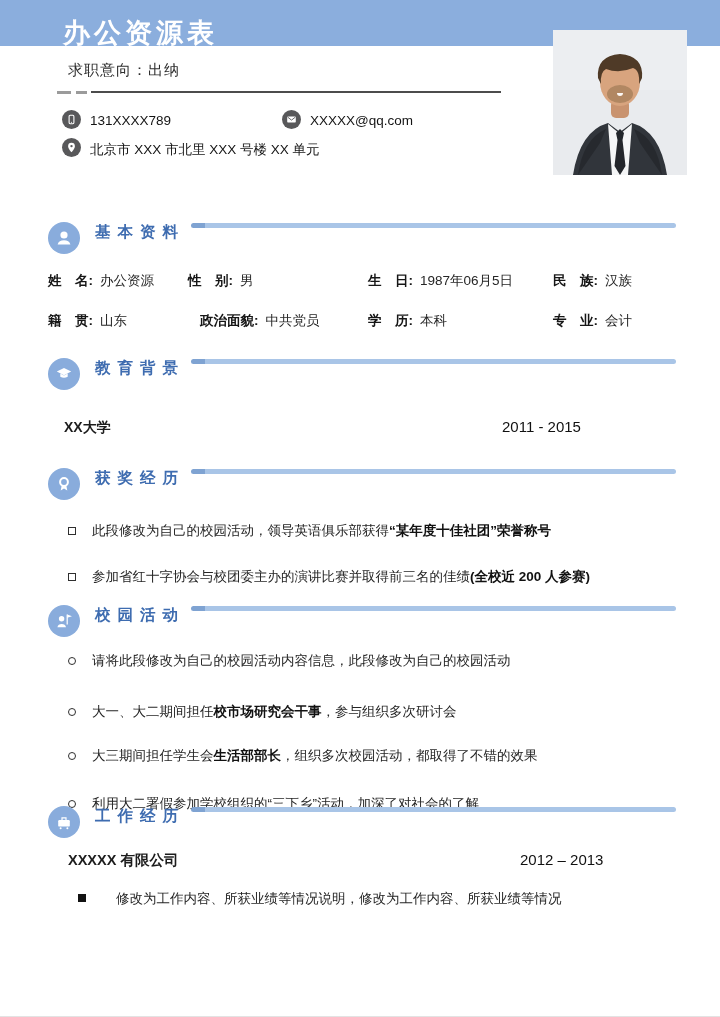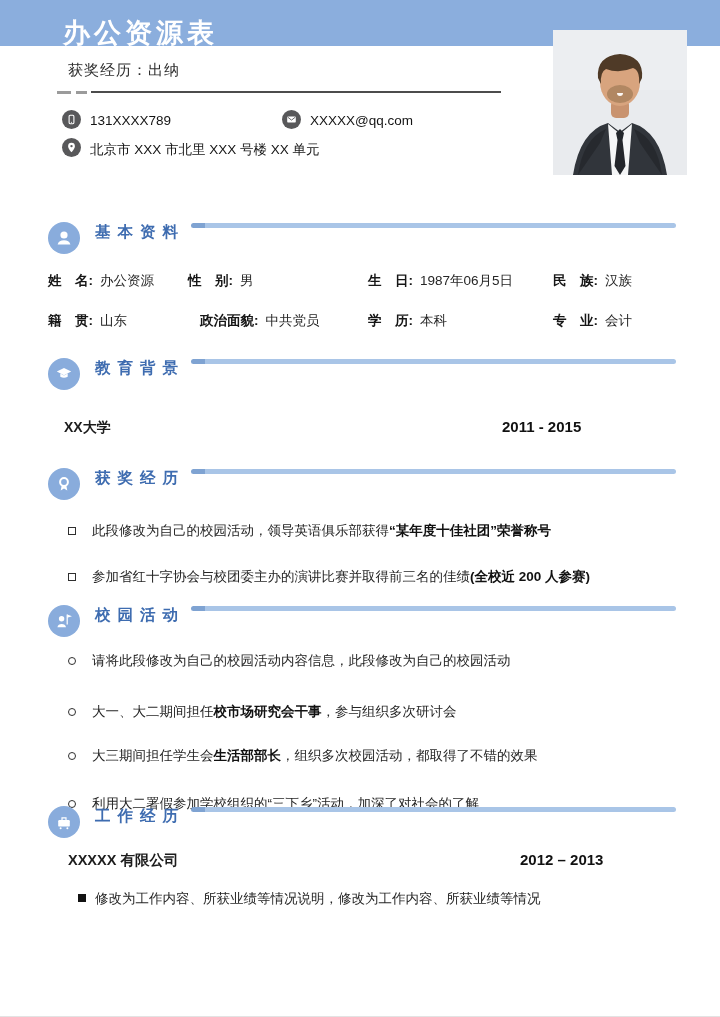--- a/index.html
+++ b/index.html
@@ -26,40 +26,40 @@
   .sec-icon{width:32px;height:32px;border-radius:50%;background:#89ACDC;display:flex;align-items:center;justify-content:center;flex:none;}
   .sec-title{margin-left:15px;font-size:15.5px;font-weight:bold;color:#3E6CB0;letter-spacing:7px;white-space:nowrap;}
   .sec-line{flex:1;height:4.5px;border-radius:3px;margin-left:6px;margin-top:1px;
     background:linear-gradient(90deg,#7FA3D2 0 14px,#A9C5E7 14px);}
   
   .cell{position:absolute;font-size:13.5px;white-space:nowrap;}
   .lab{font-weight:bold;color:#161616;margin-right:7px;}
   .val{color:#262626;}
   
   .row-title{position:absolute;font-weight:bold;color:#1c1c1c;white-space:nowrap;}
-  .row-period{position:absolute;font-weight:bold;color:#111;font-size:15px;white-space:nowrap;}
+  .row-period{position:absolute;font-weight:normal;color:#111;font-size:15px;white-space:nowrap;}
   
   .li{position:absolute;left:68px;right:48px;display:flex;align-items:flex-start;}
   .li-text{font-size:13.5px;color:#252525;line-height:19px;margin-left:16px;white-space:nowrap;}
   .blt{flex:none;margin-top:6px;}
   .blt.sq{width:6px;height:6px;border:1.6px solid #2f2f2f;background:transparent;}
   .blt.ci{width:6px;height:6px;border:1.6px solid #2f2f2f;border-radius:50%;background:transparent;}
   .blt.fsq{width:8px;height:8px;background:#121212;border:none;margin-top:5px;}
   b{font-weight:bold;color:#111;}
 </style>
 </head>
 <body>
 
 <div class="page">
 
   <div class="band">
     <div class="band-title">办公资源表</div>
   </div>
 
-  <div class="job-intent">获奖经历：出纳</div>
+  <div class="job-intent">求职意向：出纳</div>
   <div class="dash dash1"></div>
   <div class="dash dash2"></div>
   <div class="intent-line"></div>
 
   <span class="c-icon" style="left:62px;top:110px">
     <svg width="11" height="11" viewBox="0 0 11 11">
         <rect x="3.1" y="1.3" width="4.8" height="8.4" rx="1.1" fill="none" stroke="#fff" stroke-width="1.1"></rect>
         <circle cx="5.5" cy="8.2" r="0.55" fill="#fff"></circle>
       </svg>
   </span>
@@ -188,16 +188,16 @@
           <circle cx="12.4" cy="15.2" r="1" fill="#fff"></circle>
         </svg>
     </span>
     <span class="sec-title">工作经历</span>
     <span class="sec-line"></span>
   </div>
   <div class="row-title" style="left:68px;top:851px;font-size:14.5px">XXXXX 有限公司</div>
   <div class="row-period" style="left:520px;top:851px">2012 – 2013</div>
   <div class="li" style="left:78px;top:889px">
     <span class="blt fsq"></span>
-    <span class="li-text" style="margin-left:9px"><span>修改为工作内容、所获业绩等情况说明，修改为工作内容、所获业绩等情况</span><b></b><span></span></span>
+    <span class="li-text" style="margin-left:30px"><span>修改为工作内容、所获业绩等情况说明，修改为工作内容、所获业绩等情况</span><b></b><span></span></span>
   </div>
 
 </div>
 
 </body></html>

